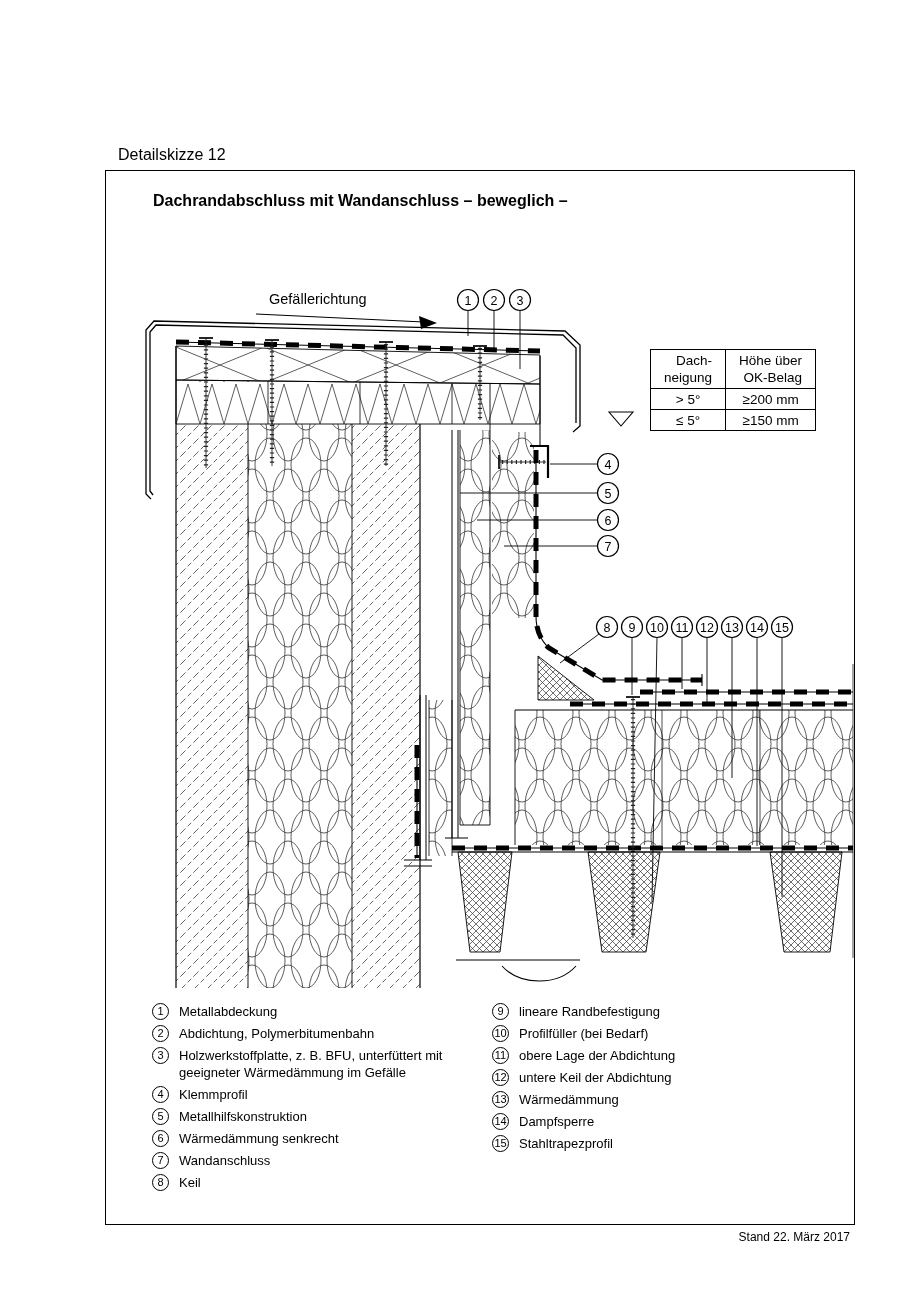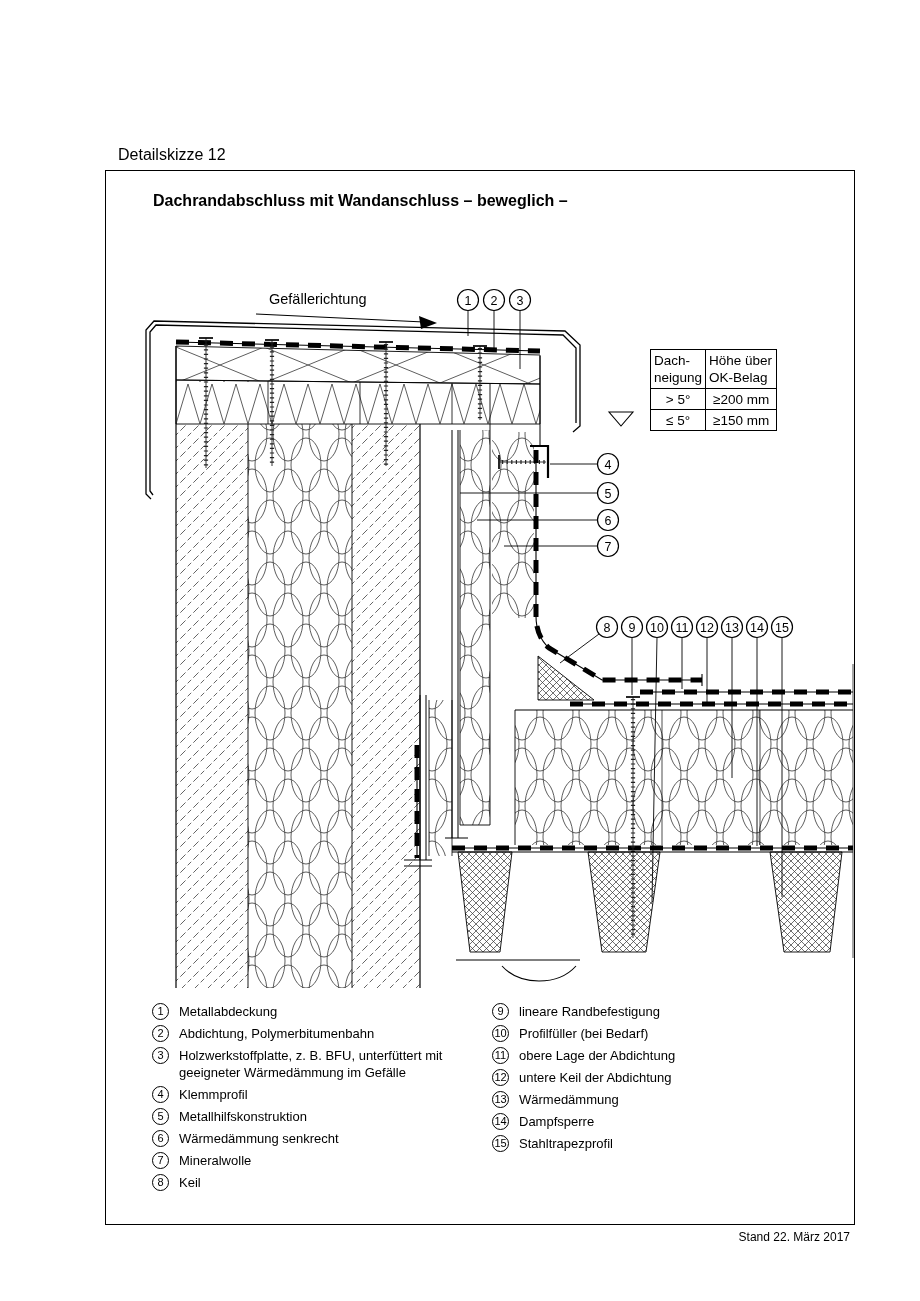--- a/index.html
+++ b/index.html
@@ -22,21 +22,21 @@
   .leader{stroke:#000;stroke-width:.9;fill:none}
   .callout-circle{fill:#fff;stroke:#000;stroke-width:1.2}
   .callout-text{font-size:12.5px;font-family:"Liberation Sans",sans-serif;text-anchor:middle}
   .shaft-ticks{stroke:#222;stroke-width:4.2;stroke-dasharray:1.2 3.4}
   .shaft-core{stroke:#222;stroke-width:.9}
   .shaft-head{stroke:#000;stroke-width:1.7}
 
   
   .dim-table{position:absolute;left:650px;top:349px;border-collapse:collapse;font-size:13.5px;background:#fff}
   .dim-table th,.dim-table td{border:1.3px solid #000;font-weight:normal}
-  .dim-table th{text-align:left;padding:2px 3px;line-height:17px;vertical-align:top}
+  .dim-table th{text-align:right;padding:2px 13px;line-height:17px;vertical-align:top}
   .dim-table td{text-align:center;padding:1px 7px;height:21px}
 
   
   .legend{position:absolute;left:152px;top:1003px;display:flex}
   .legend-col{display:flex;flex-direction:column}
   .legend-col.left{width:340px}
   .legend-col.right{width:330px}
   .legend-item{display:flex;align-items:flex-start;margin-bottom:4.5px}
   .legend-num{flex:0 0 17px;width:17px;height:17px;border:1.1px solid #000;border-radius:50%;
               font-size:11px;line-height:15px;text-align:center;margin-right:10px;margin-top:0}
@@ -357,21 +357,21 @@
     <div class="legend-item">
         <div class="legend-num">5</div>
         <div class="legend-label">Metallhilfskonstruktion</div>
       </div>
     <div class="legend-item">
         <div class="legend-num">6</div>
         <div class="legend-label">Wärmedämmung senkrecht</div>
       </div>
     <div class="legend-item">
         <div class="legend-num">7</div>
-        <div class="legend-label">Mineralwolle</div>
+        <div class="legend-label">Wandanschluss</div>
       </div>
     <div class="legend-item">
         <div class="legend-num">8</div>
         <div class="legend-label">Keil</div>
       </div>
   </div>
   <div class="legend-col right">
     <div class="legend-item">
         <div class="legend-num">9</div>
         <div class="legend-label">lineare Randbefestigung</div>

